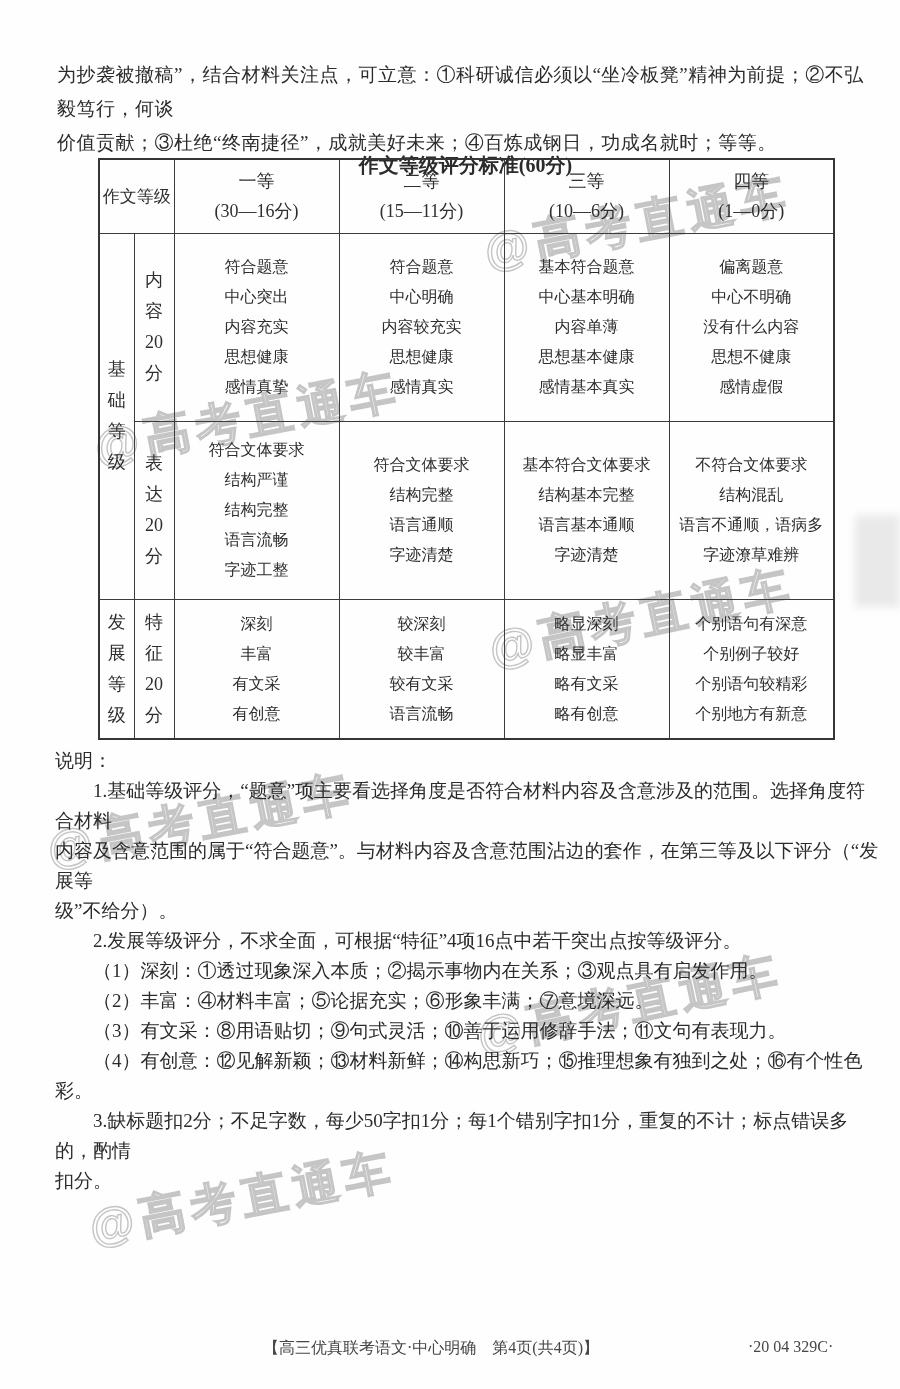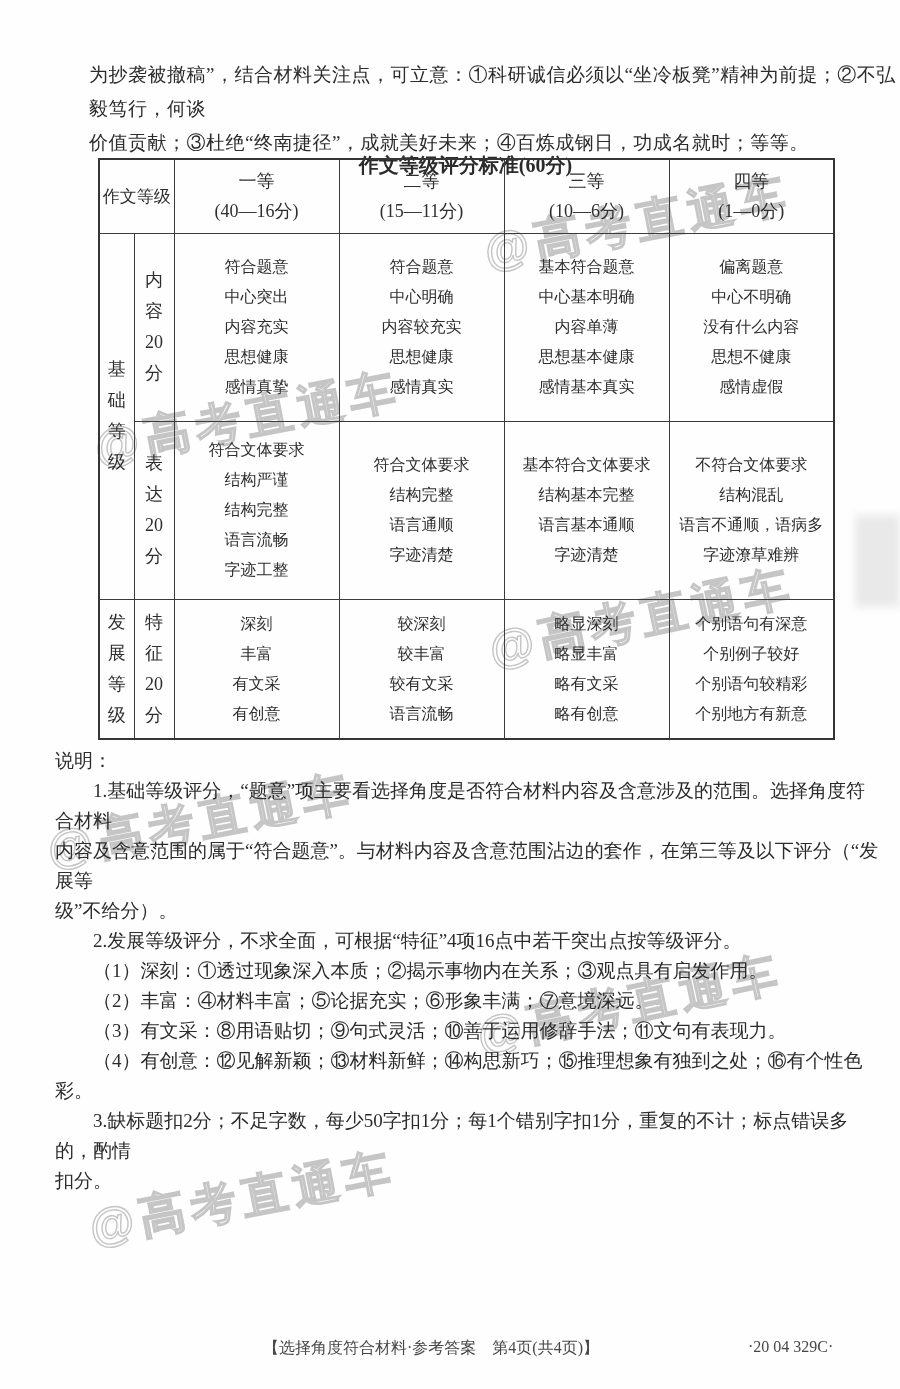--- a/index.html
+++ b/index.html
@@ -33,21 +33,20 @@
   .w4 { left: 48px;  top: 820px; transform: rotate(-11deg); }
   .w5 { left: 478px; top: 1006px; transform: rotate(-12deg); }
   .w6 { left: 90px;  top: 1198px; transform: rotate(-11deg); }
   
   .intro {
     position: absolute; z-index: 1;
     left: 57px; top: 58px; width: 810px;
     font-size: 19px; line-height: 34px;
     white-space: pre-line;
     letter-spacing: 0.5px;
-    margin-left: 32px;
   }
   
   .title {
     position: absolute; z-index: 1;
     left: 98px; top: 126px; width: 735px;
     text-align: center;
     font-size: 20px; font-weight: bold; margin-top: 26px;
   }
   
   table.rubric {
@@ -120,21 +119,21 @@
         <col style="width:40px">
       <col style="width:165px">
         <col style="width:165px">
         <col style="width:165px">
         <col style="width:165px">
     </colgroup>
     <tbody>
       <tr style="height:74px">
         <td colspan="2" class="corner">作文等级</td>
         <td class="ghead">一等
-(40—16分)</td>
+(30—16分)</td>
         <td class="ghead">二等
 (15—11分)</td>
         <td class="ghead thickL">三等
 (10—6分)</td>
         <td class="ghead">四等
 (1—0分)</td>
       </tr>
       <tr style="height:188px">
         <td rowspan="2" class="vlab">基
 础
@@ -225,17 +224,17 @@
     <p class="note">2.发展等级评分，不求全面，可根据“特征”4项16点中若干突出点按等级评分。</p>
     <p class="note">（1）深刻：①透过现象深入本质；②揭示事物内在关系；③观点具有启发作用。</p>
     <p class="note">（2）丰富：④材料丰富；⑤论据充实；⑥形象丰满；⑦意境深远。</p>
     <p class="note">（3）有文采：⑧用语贴切；⑨句式灵活；⑩善于运用修辞手法；⑪文句有表现力。</p>
     <p class="note">（4）有创意：⑫见解新颖；⑬材料新鲜；⑭构思新巧；⑮推理想象有独到之处；⑯有个性色彩。</p>
     <p class="note">3.缺标题扣2分；不足字数，每少50字扣1分；每1个错别字扣1分，重复的不计；标点错误多的，酌情
 扣分。</p>
   </div>
 
   <div class="footer">
-    <span class="f-left">【选择角度符合材料·参考答案　第4页(共4页)】</span>
+    <span class="f-left">【高三优真联考语文·中心明确　第4页(共4页)】</span>
     <span class="f-right">·20 04 329C·</span>
   </div>
 
 </div>
 
 </body></html>

